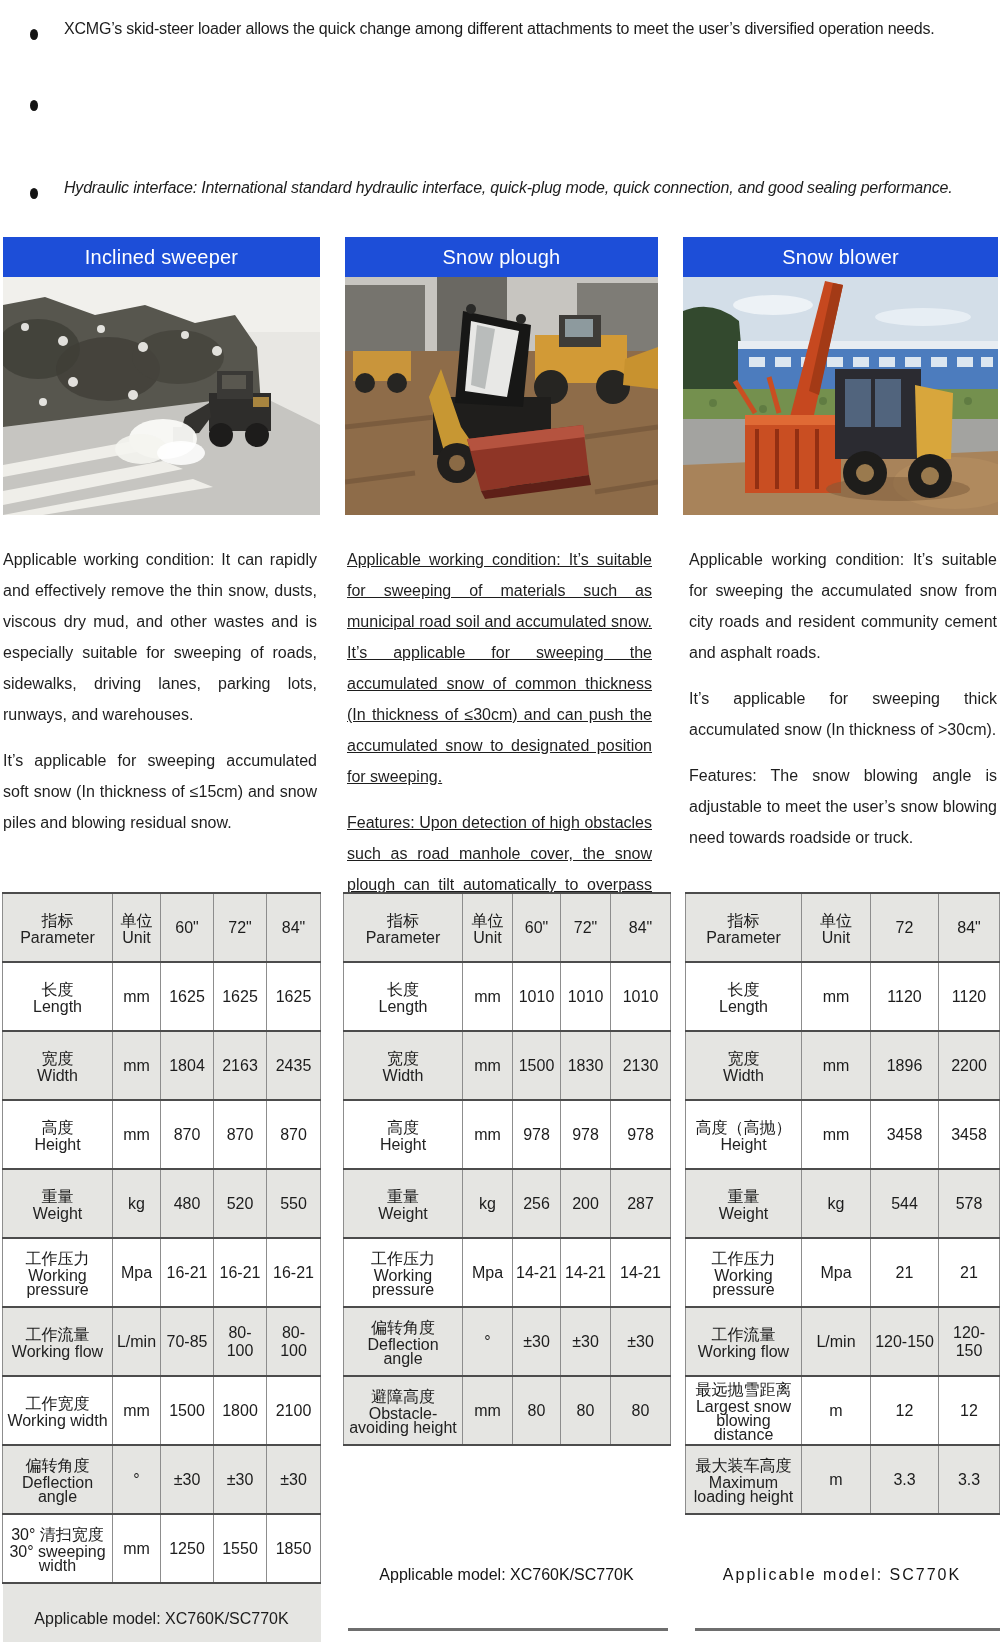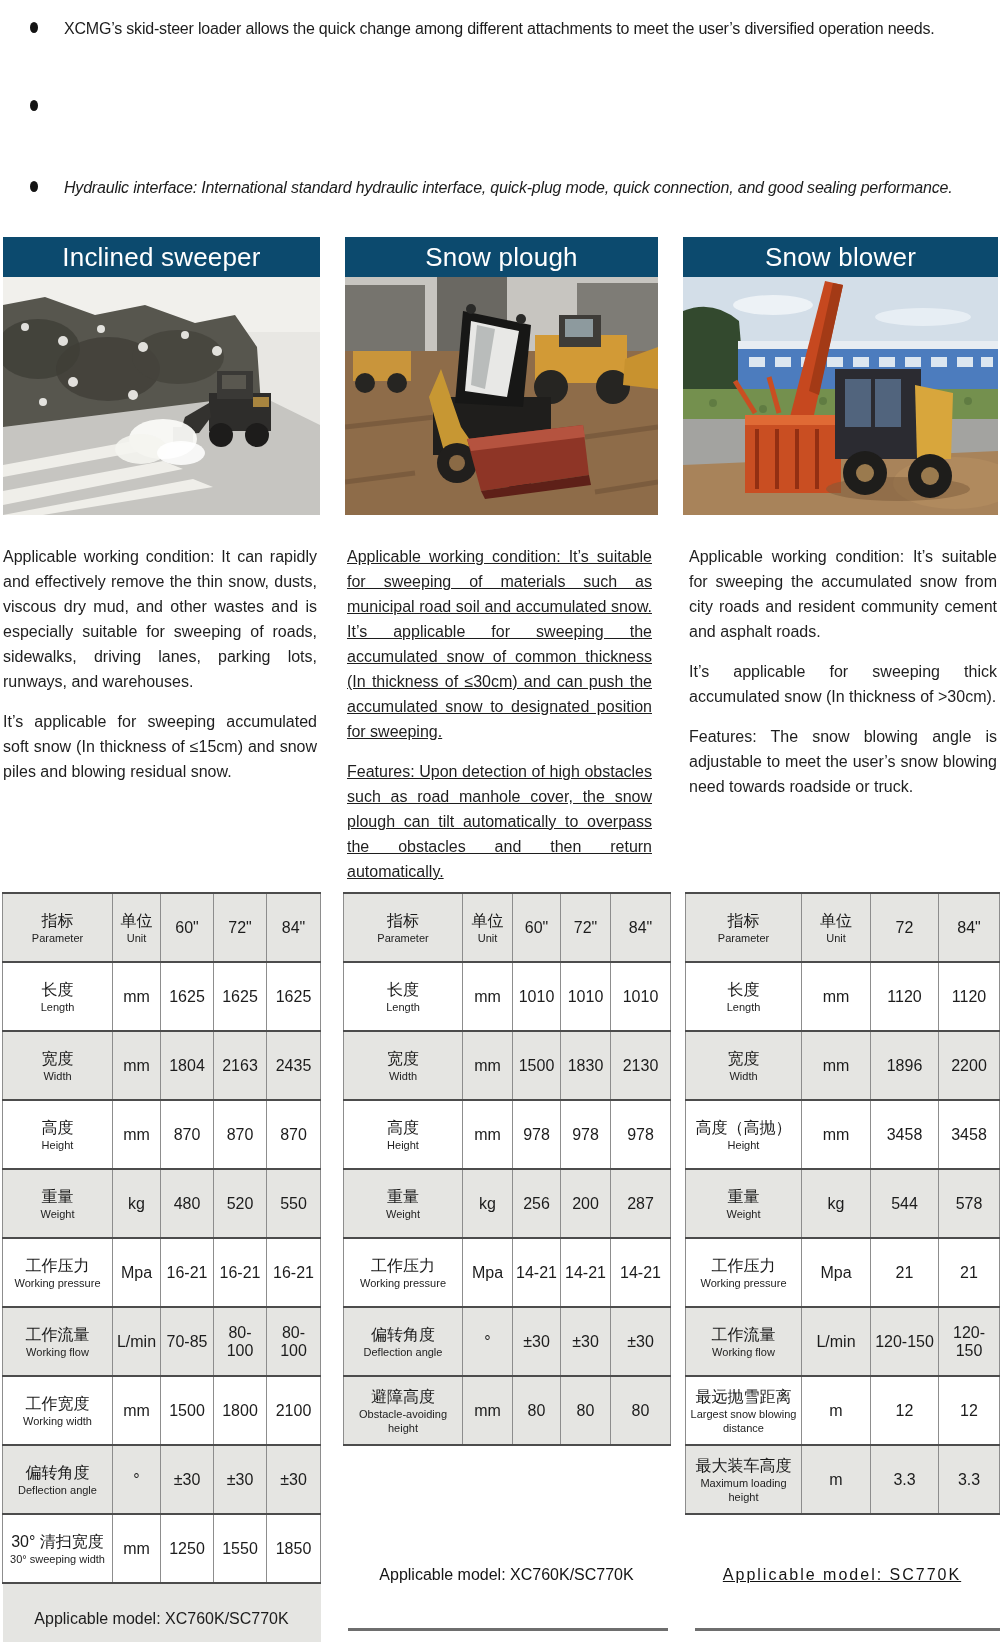--- a/index.html
+++ b/index.html
@@ -1,54 +1,54 @@
 <!DOCTYPE html>
 <html><head>
 <meta charset="utf-8">
 <style>
   html,body{margin:0;padding:0;background:#ffffff;}
   .page{position:relative;width:1000px;height:1642px;background:#fff;overflow:hidden;
         font-family:"Liberation Sans",sans-serif;color:#1c1c1c;}
 
   
-  .bullet-item{position:absolute;left:28px;width:930px;display:flex;align-items:flex-start;}
+  .bullet-item{position:absolute;left:28px;width:930px;display:flex;align-items:flex-end;}
   .bullet-dot{flex:none;width:8px;height:11px;border-radius:50%;background:#141414;margin:4px 0 0 2px;}
   .bullet-text{margin-left:26px;font-size:16px;letter-spacing:-0.2px;line-height:22px;}
   .b1{top:18px;} .b2{top:96px;} .b3{top:177px;font-style:italic;}
 
   
-  .col-header{position:absolute;top:237px;height:40px;background:#0c4a6e;color:#fff;
-              display:flex;align-items:center;justify-content:center;font-size:26px;letter-spacing:0.2px;}
+  .col-header{position:absolute;top:237px;height:40px;background:#1d4ed8;color:#fff;
+              display:flex;align-items:center;justify-content:center;font-size:20px;letter-spacing:0.2px;}
   .h1{left:3px;width:317px;} .h2{left:345px;width:313px;} .h3{left:683px;width:315px;}
 
   
   .photo{position:absolute;top:277px;height:238px;display:block;}
   .p1{left:3px;width:317px;} .p2{left:345px;width:313px;} .p3{left:683px;width:315px;}
 
   
-  .desc{position:absolute;top:544px;font-size:16px;line-height:25px;text-align:justify;color:#1e1e1e;}
+  .desc{position:absolute;top:544px;font-size:16px;line-height:31px;text-align:justify;color:#1e1e1e;}
   .desc p{margin:0 0 15px 0;}
   .d1{left:3px;width:314px;} .d2{left:347px;width:305px;text-decoration:underline;} .d3{left:689px;width:308px;}
 
   
   .ptable{position:absolute;top:892px;border-collapse:collapse;table-layout:fixed;}
   .t1{left:2px;width:318px;} .t2{left:343px;width:327px;} .t3{left:685px;width:314px;}
   .ptable th,.ptable td{border-top:2px solid #4c4c4c;border-bottom:2px solid #4c4c4c;
       border-left:1px solid #8d8d8d;border-right:1px solid #8d8d8d;
       padding:2px 2px;text-align:center;vertical-align:middle;font-weight:normal;height:63px;}
   .ptable tr.gray th,.ptable tr.gray td{background:#E5E5E2;}
   .cn{font-size:16px;color:#1a1a1a;line-height:20px;}
-  .en{font-size:11px;color:#222;line-height:14px;}
+  .en{font-size:16px;color:#222;line-height:14px;}
   .val{font-size:16px;}
   .ptable tfoot td{height:66px;background:#E5E5E2;font-size:16px;border-left:none;border-right:none;}
 
   
   .model-note{position:absolute;top:1566px;text-align:center;font-size:16px;color:#141414;}
   .n2{left:343px;width:327px;}
-  .n3{left:685px;width:314px;letter-spacing:2px;text-decoration:underline;}
+  .n3{left:685px;width:314px;letter-spacing:2px;}
   .bottom-rule{position:absolute;top:1628px;height:3px;background:#6e6e6e;}
   .r2{left:348px;width:320px;} .r3{left:695px;width:305px;}
 </style>
 </head>
 <body>
 
 <div class="page">
 
   <div class="bullet-item b1">
     <span class="bullet-dot"></span>

